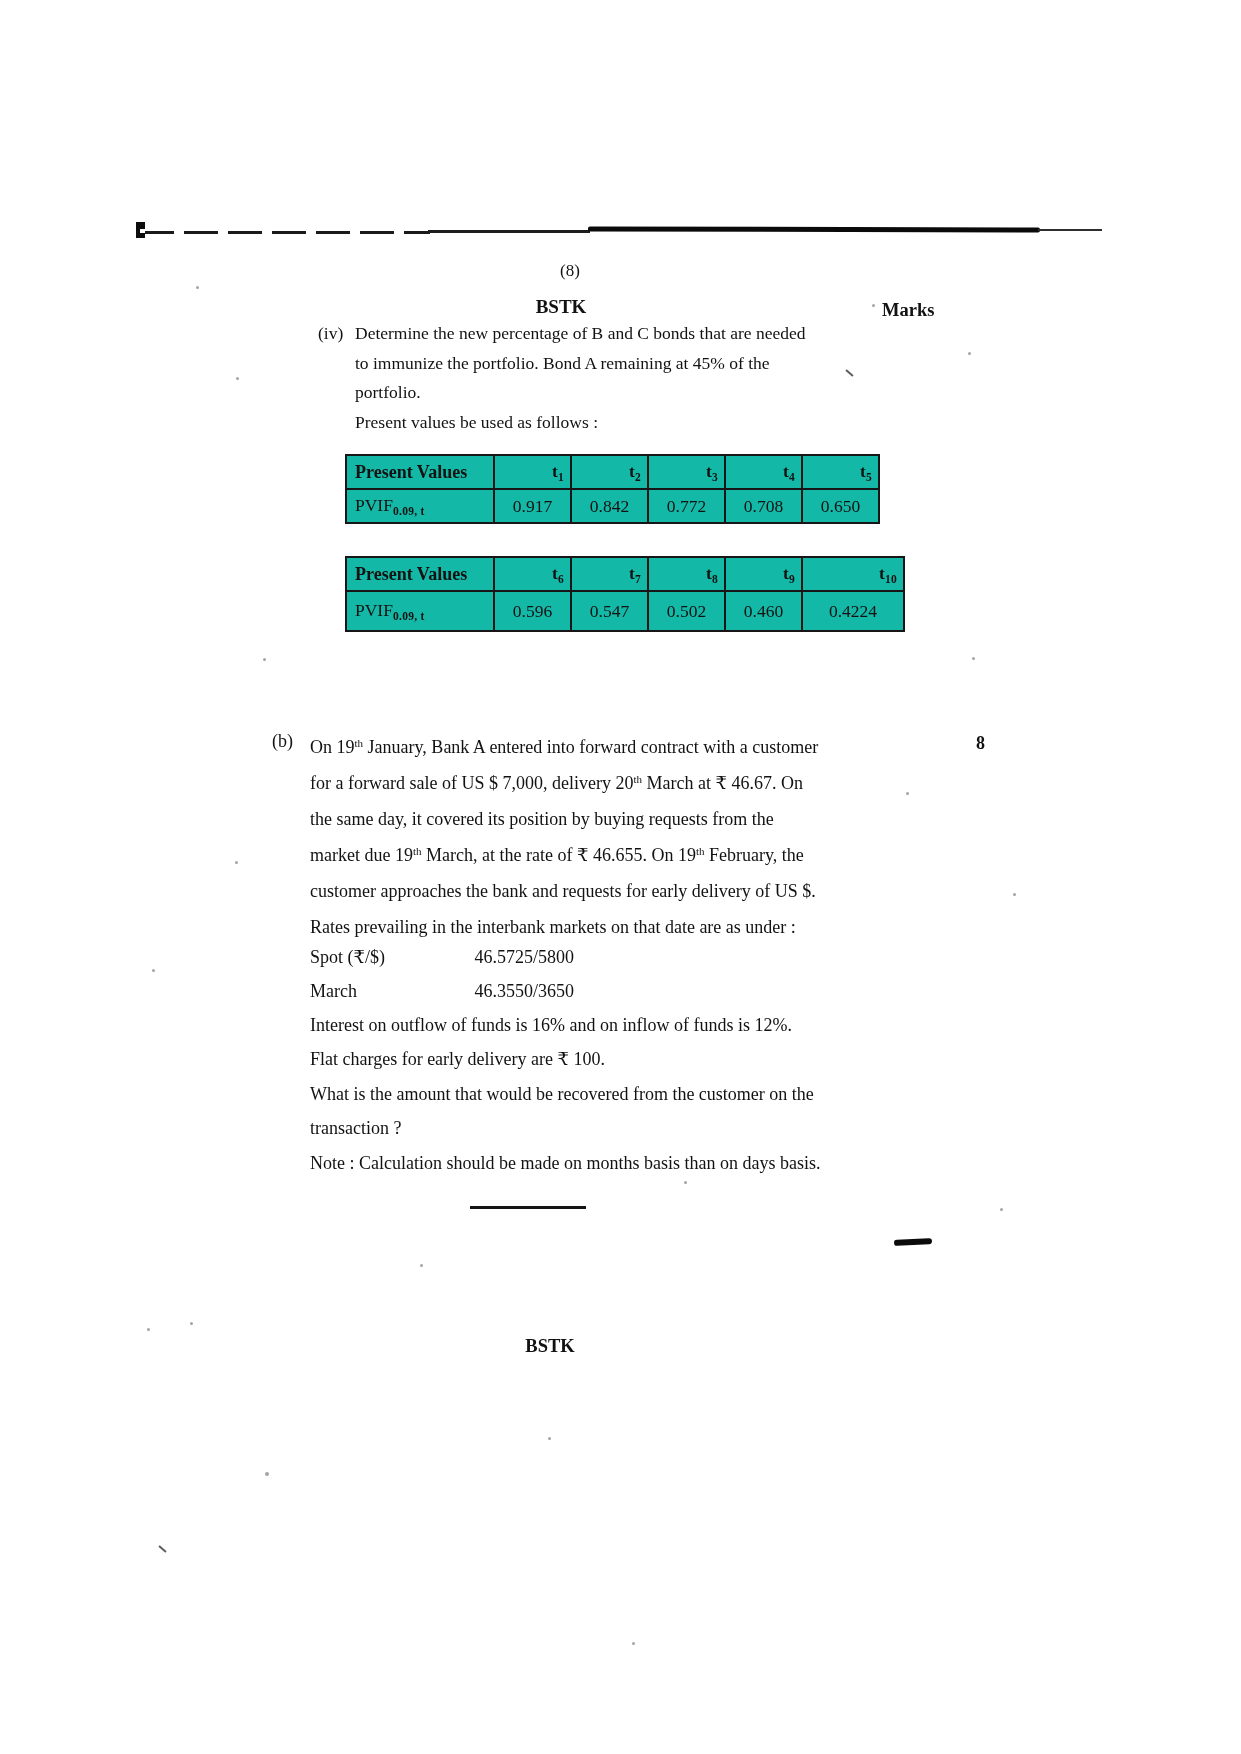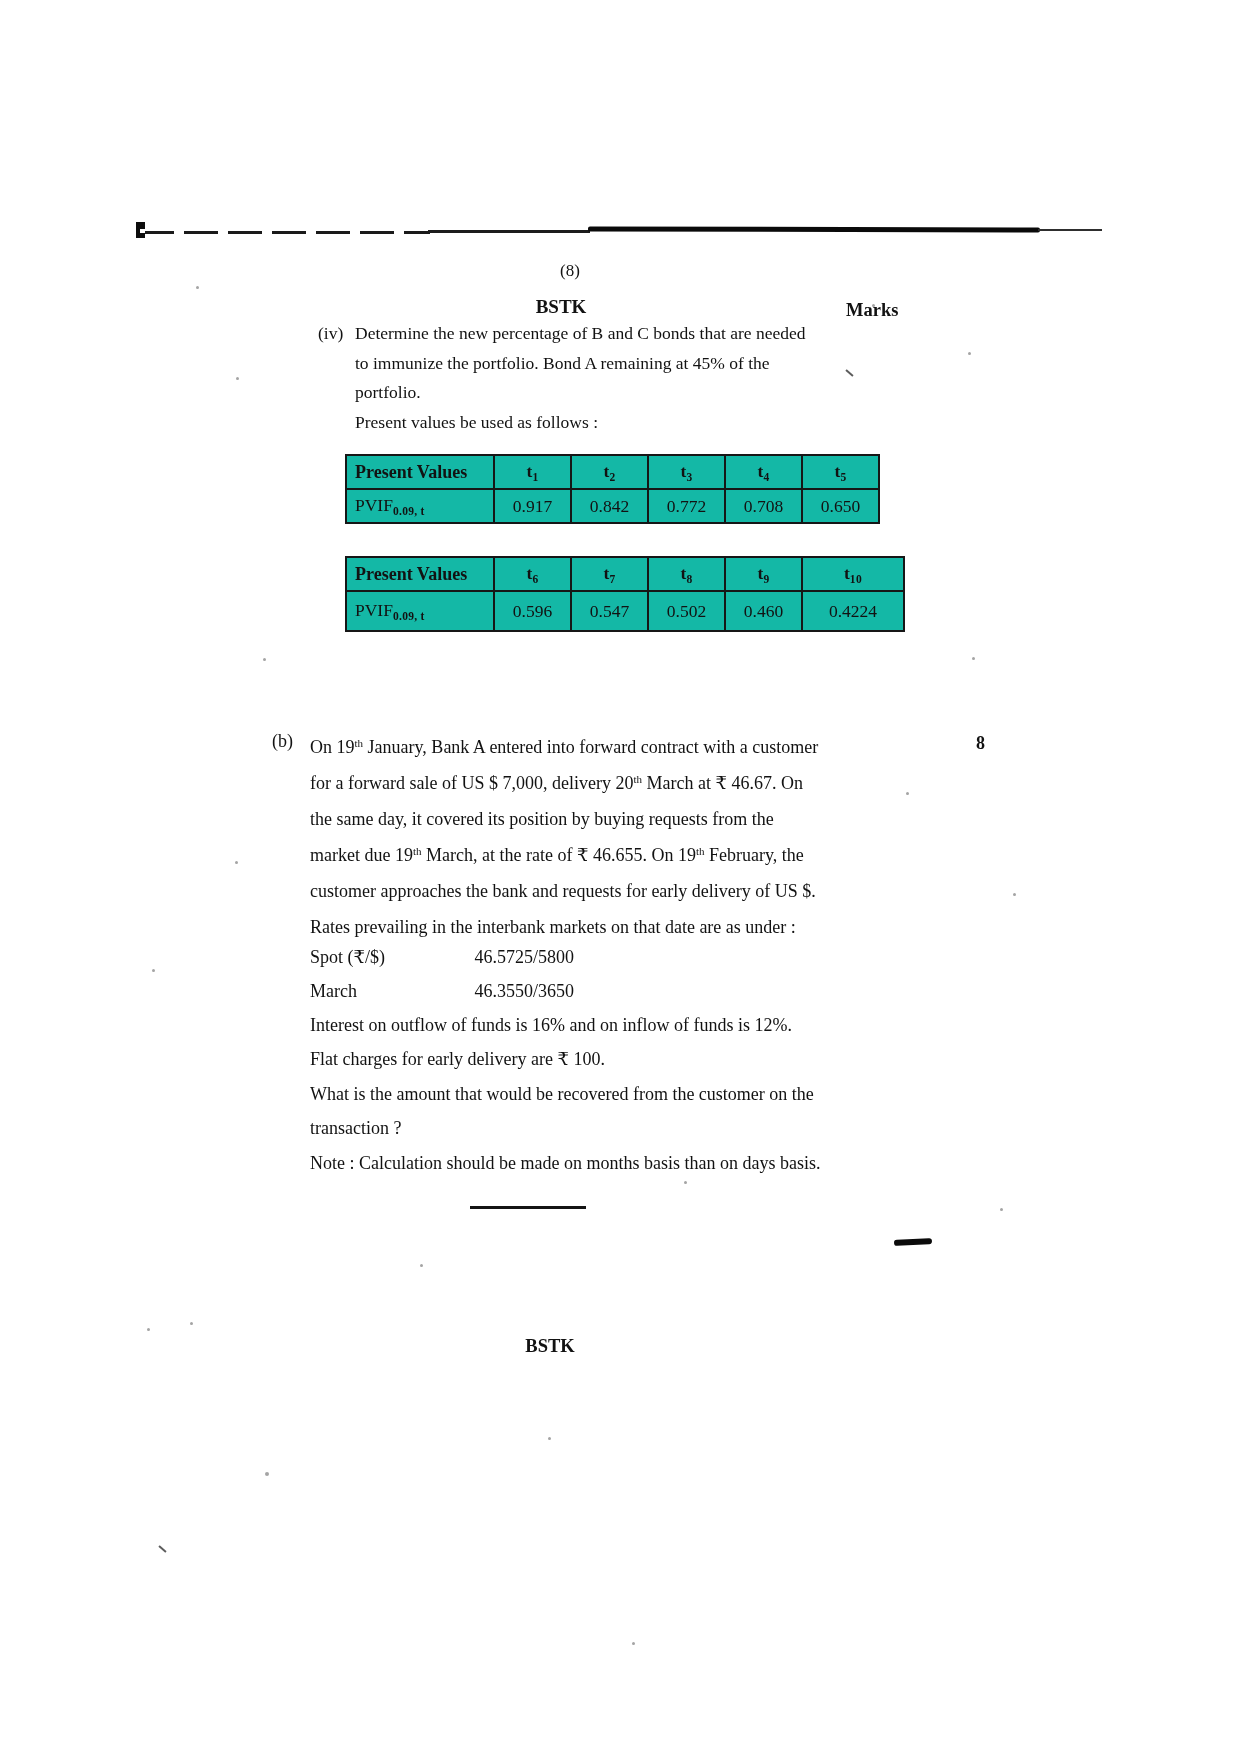--- a/index.html
+++ b/index.html
@@ -20,33 +20,33 @@
   .corner-mark { left:136px; top:222px; width:9px; height:16px; background:#0d0d0d; }
   .corner-mark::after { content:""; position:absolute; left:4px; top:7px; width:5px; height:4px; background:#fff; }
   .speck { position:absolute; width:3px; height:3px; border-radius:50%; background:#4a4a4a; opacity:.5; }
   .tick { position:absolute; width:9px; height:2px; background:#333; opacity:.8; transform:rotate(40deg); }
   .divider { left:470px; top:1206px; width:116px; height:3px; background:#141414; }
   .margin-dash { left:894px; top:1239px; width:38px; height:6px; background:#0b0b0b; border-radius:3px; transform:rotate(-3deg); }
 
   
   .page-number  { left:0; top:261px; width:1140px; text-align:center; font-size:17px; }
   .header-title { left:0; top:296px; width:1122px; text-align:center; font-weight:bold; font-size:19px; }
-  .marks-label  { left:846px; top:300px; font-weight:bold; font-size:18.5px; }
+  .marks-label  { left:882px; top:300px; font-weight:bold; font-size:18.5px; }
 
   
   .q-iv { left:318px; top:319px; width:540px; font-size:17.5px; }
   .q-iv .q-label { position:absolute; left:0; top:0; line-height:29.5px; }
   .q-iv .lines { margin-left:37px; }
   .q-iv .text-line { line-height:29.5px; white-space:nowrap; }
 
   
   table.pv-table { position:absolute; border-collapse:collapse; background:#14b8a6; }
   .pv-table th, .pv-table td { border:2px solid #161616; padding:1px 6px; height:30px; }
   .pv-table th.corner { width:132px; text-align:left; font-size:18px; padding-left:8px; }
-  .pv-table th.tcol { width:63px; text-align:center; font-size:17.5px; font-weight:bold; }
+  .pv-table th.tcol { width:63px; text-align:right; font-size:17.5px; font-weight:bold; }
   .pv-table.t2 th.t10col { width:88px;margin-top:40px; }
   .pv-table td.rowlabel { text-align:left; font-size:17.5px; padding-left:8px; font-weight:normal;margin-top:29px; }
   .pv-table td.val { text-align:center; font-size:17.5px; position:relative; }
   .pv-table sub { font-size:11.5px; font-weight:bold; vertical-align:-4px; letter-spacing:.3px; }
   .t1 { left:345px; top:454px; }
   .t2 { left:345px; top:556px; }
   .t2 td { height:36px; }
 
   
   .q-b-label { left:272px; top:731px; font-size:18px; }

